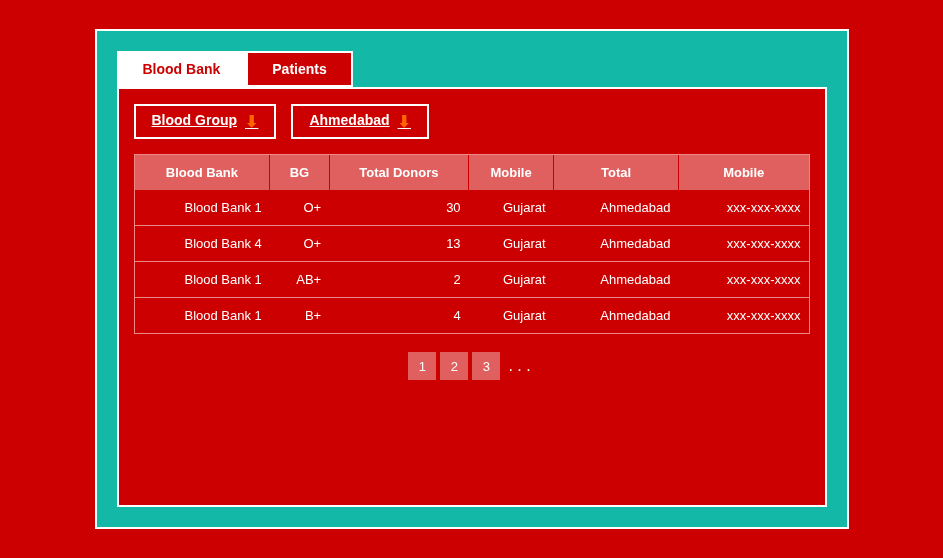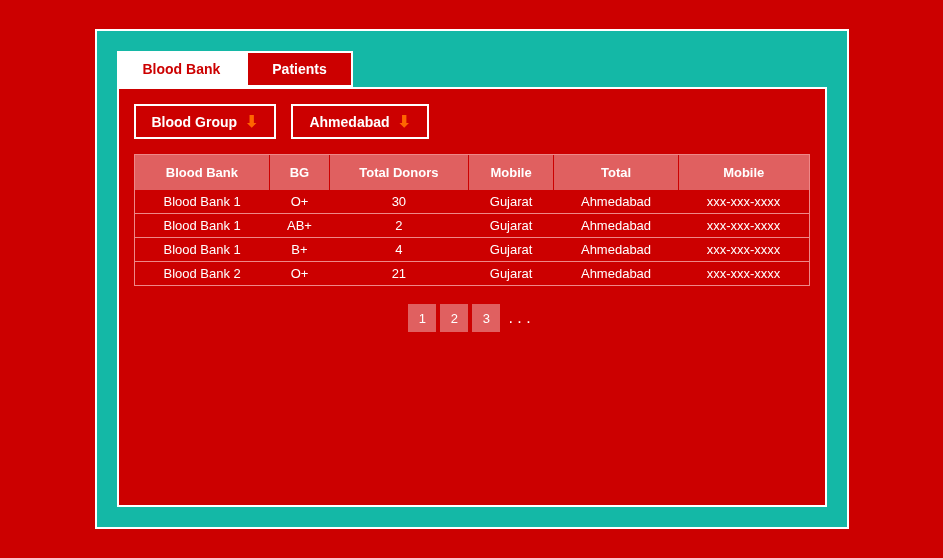--- a/index.html
+++ b/index.html
@@ -54,23 +54,24 @@
       margin-bottom: 15px;
     }
     .filter-btn {
       background: #cc0000;
       color: white;
       border: 2px solid white;
       padding: 6px 16px;
       font-size: 14px;
       cursor: pointer;
       display: flex;
-      align-items: center;
+      align-items: flex-start;
       gap: 8px;
       font-weight: bold;
+      text-decoration: underline;
     }
     .filter-btn .arrow {
       color: #ff6600;
       font-size: 16px;
     }
     .table-container {
       border: 1px solid #e88;
       background: #cc0000;
     }
     table {
@@ -92,24 +93,24 @@
       border-right: none;
       margin-top: 16px;
     }
     tbody tr {
       border-bottom: 1px solid #e88;
     }
     tbody tr:last-child {
       border-bottom: none;
     }
     tbody td {
-      padding: 4px 8px;
+      padding: 10px 8px;
       color: white;
       font-size: 13px;
-      text-align: center;
+      text-align: right;
     }
     .pagination {
       display: flex;
       justify-content: center;
       align-items: center;
       gap: 4px;
       margin-top: 10px;
       padding: 8px 0;
     }
     .page-btn {
@@ -173,39 +174,39 @@
           <tbody id="table-body">
           <tr>
                 <td>Blood Bank 1</td>
                 <td>O+</td>
                 <td>30</td>
                 <td>Gujarat</td>
                 <td>Ahmedabad</td>
                 <td>xxx-xxx-xxxx</td>
               </tr>
               <tr>
+                <td>Blood Bank 4</td>
+                <td>O+</td>
+                <td>13</td>
+                <td>Gujarat</td>
+                <td>Ahmedabad</td>
+                <td>xxx-xxx-xxxx</td>
+              </tr>
+              <tr>
                 <td>Blood Bank 1</td>
                 <td>AB+</td>
                 <td>2</td>
                 <td>Gujarat</td>
                 <td>Ahmedabad</td>
                 <td>xxx-xxx-xxxx</td>
               </tr>
               <tr>
                 <td>Blood Bank 1</td>
                 <td>B+</td>
                 <td>4</td>
-                <td>Gujarat</td>
-                <td>Ahmedabad</td>
-                <td>xxx-xxx-xxxx</td>
-              </tr>
-              <tr>
-                <td>Blood Bank 2</td>
-                <td>O+</td>
-                <td>21</td>
                 <td>Gujarat</td>
                 <td>Ahmedabad</td>
                 <td>xxx-xxx-xxxx</td>
               </tr>
             </tbody>
         </table>
       </div>
       <div class="pagination">
         <button class="page-btn">1</button>
         <button class="page-btn">2</button>

